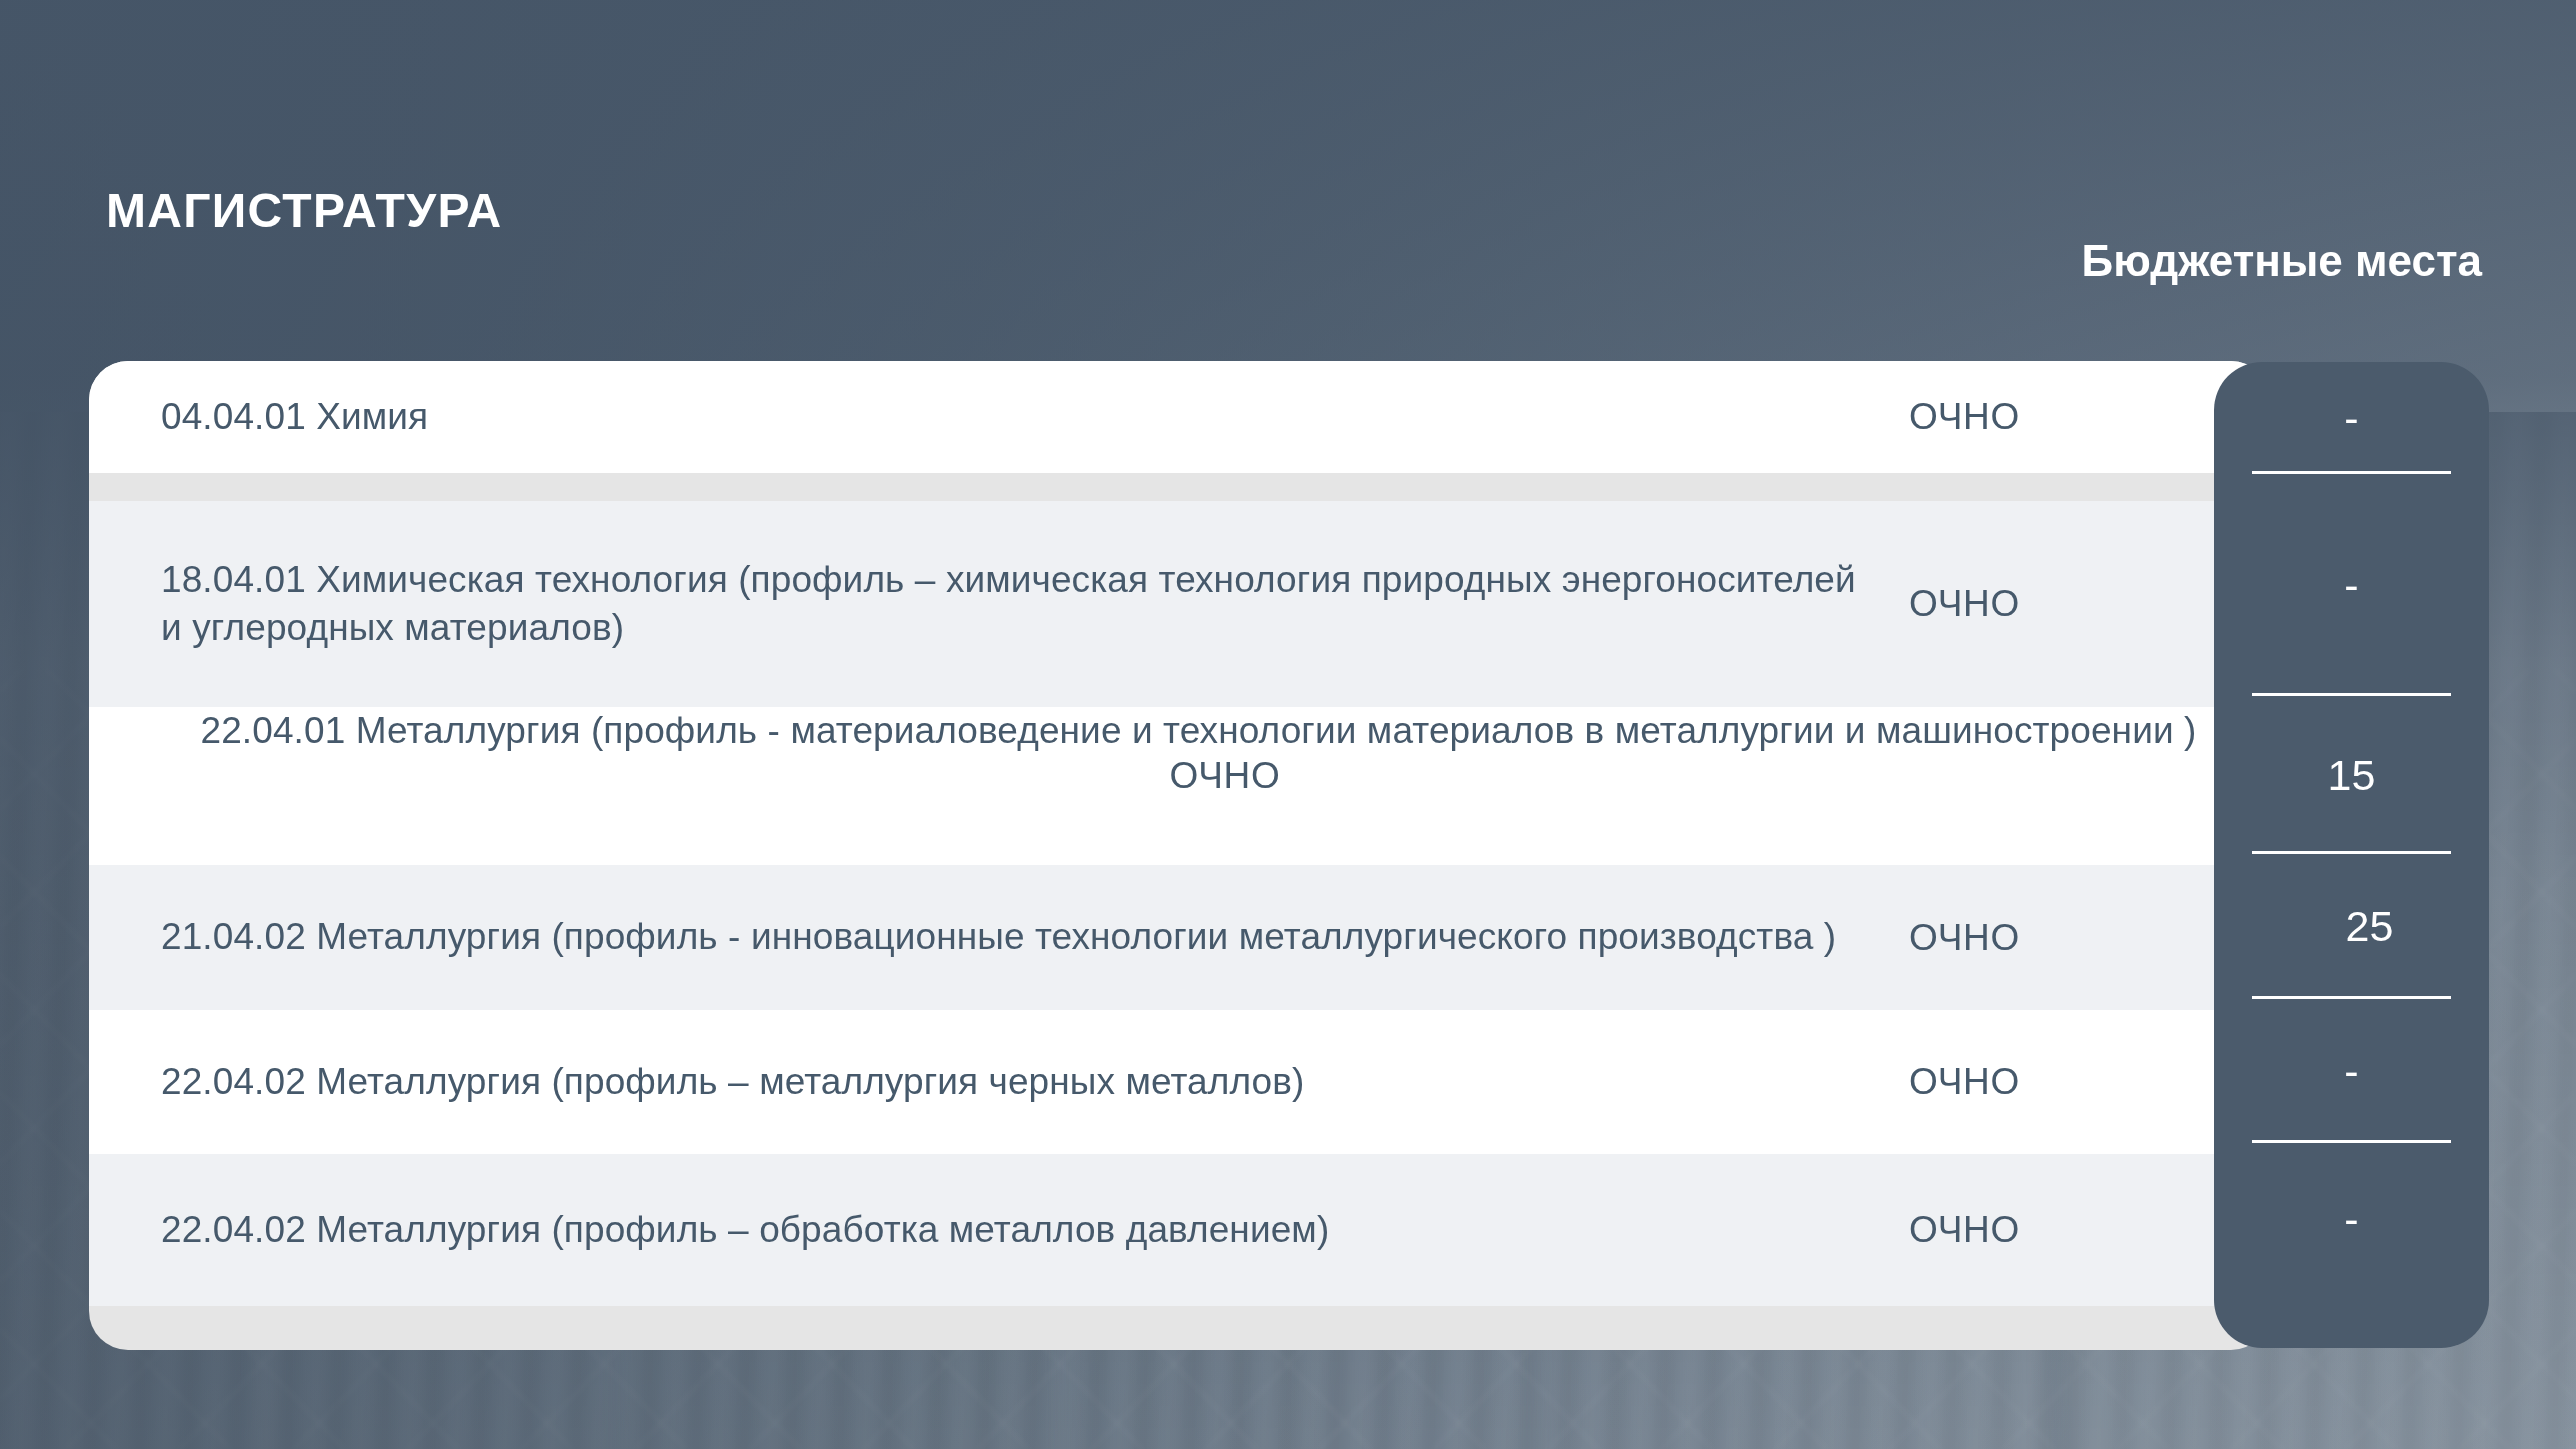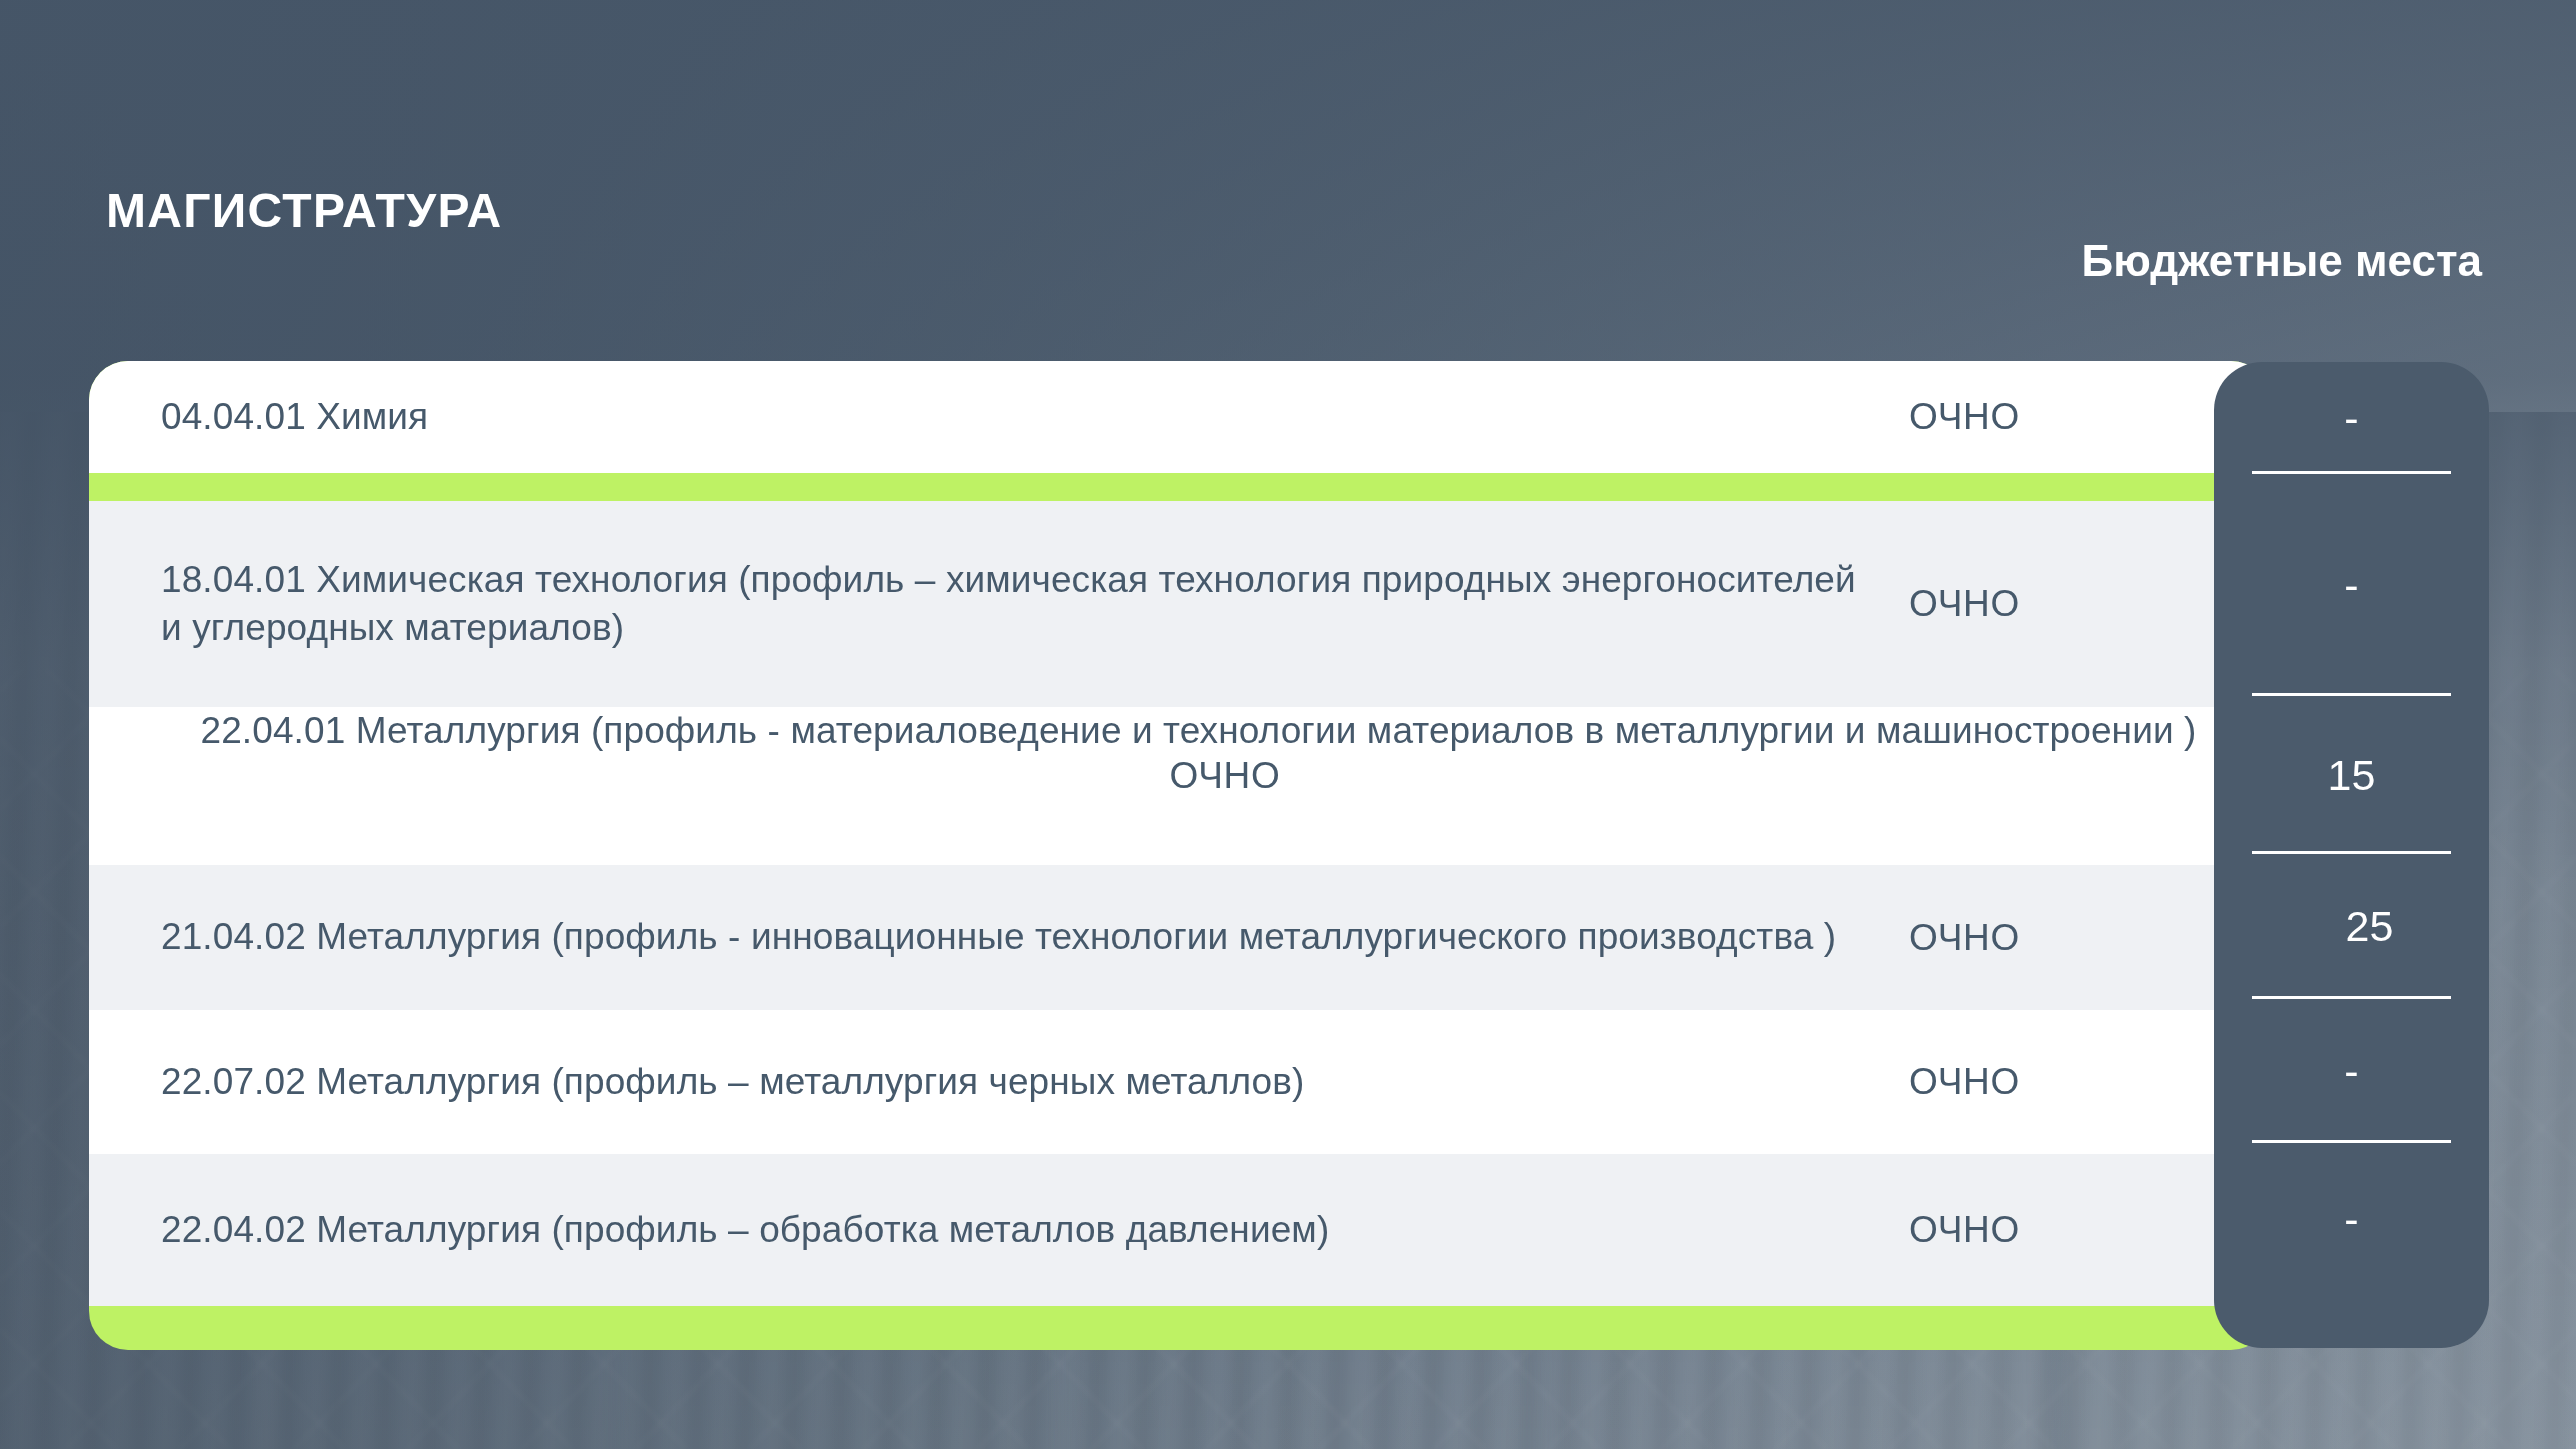--- a/index.html
+++ b/index.html
@@ -141,21 +141,21 @@
     white-space: nowrap;
   }
 
   
   .card {
     position: absolute;
     left: 89px;
     top: 361px;
     width: 2181px;
     height: 989px;
-    background: #bef264;
+    background: #e5e5e5;
     border-radius: 39px;
     overflow: hidden;
   }
   .row {
     display: flex;
     align-items: center;
     box-sizing: border-box;
     padding: 0 0 0 72px;
     background: #ffffff;
   }
@@ -241,21 +241,21 @@
         </div>
         <div class="row" style="height: 158px; flex-direction: column;">
           <div class="prog">22.04.01 Металлургия (профиль - материаловедение и технологии материалов в металлургии и машиностроении )</div>
           <div class="form">ОЧНО</div>
         </div>
         <div class="row alt" style="height: 145px;">
           <div class="prog">21.04.02 Металлургия (профиль - инновационные технологии металлургического производства )</div>
           <div class="form">ОЧНО</div>
         </div>
         <div class="row" style="height: 144px;">
-          <div class="prog">22.07.02 Металлургия (профиль – металлургия черных металлов)</div>
+          <div class="prog">22.04.02 Металлургия (профиль – металлургия черных металлов)</div>
           <div class="form">ОЧНО</div>
         </div>
         <div class="row alt" style="height: 152px;">
           <div class="prog">22.04.02 Металлургия (профиль – обработка металлов давлением)</div>
           <div class="form">ОЧНО</div>
         </div>
       </div>
   </div>
 
   <div class="budget-panel">

